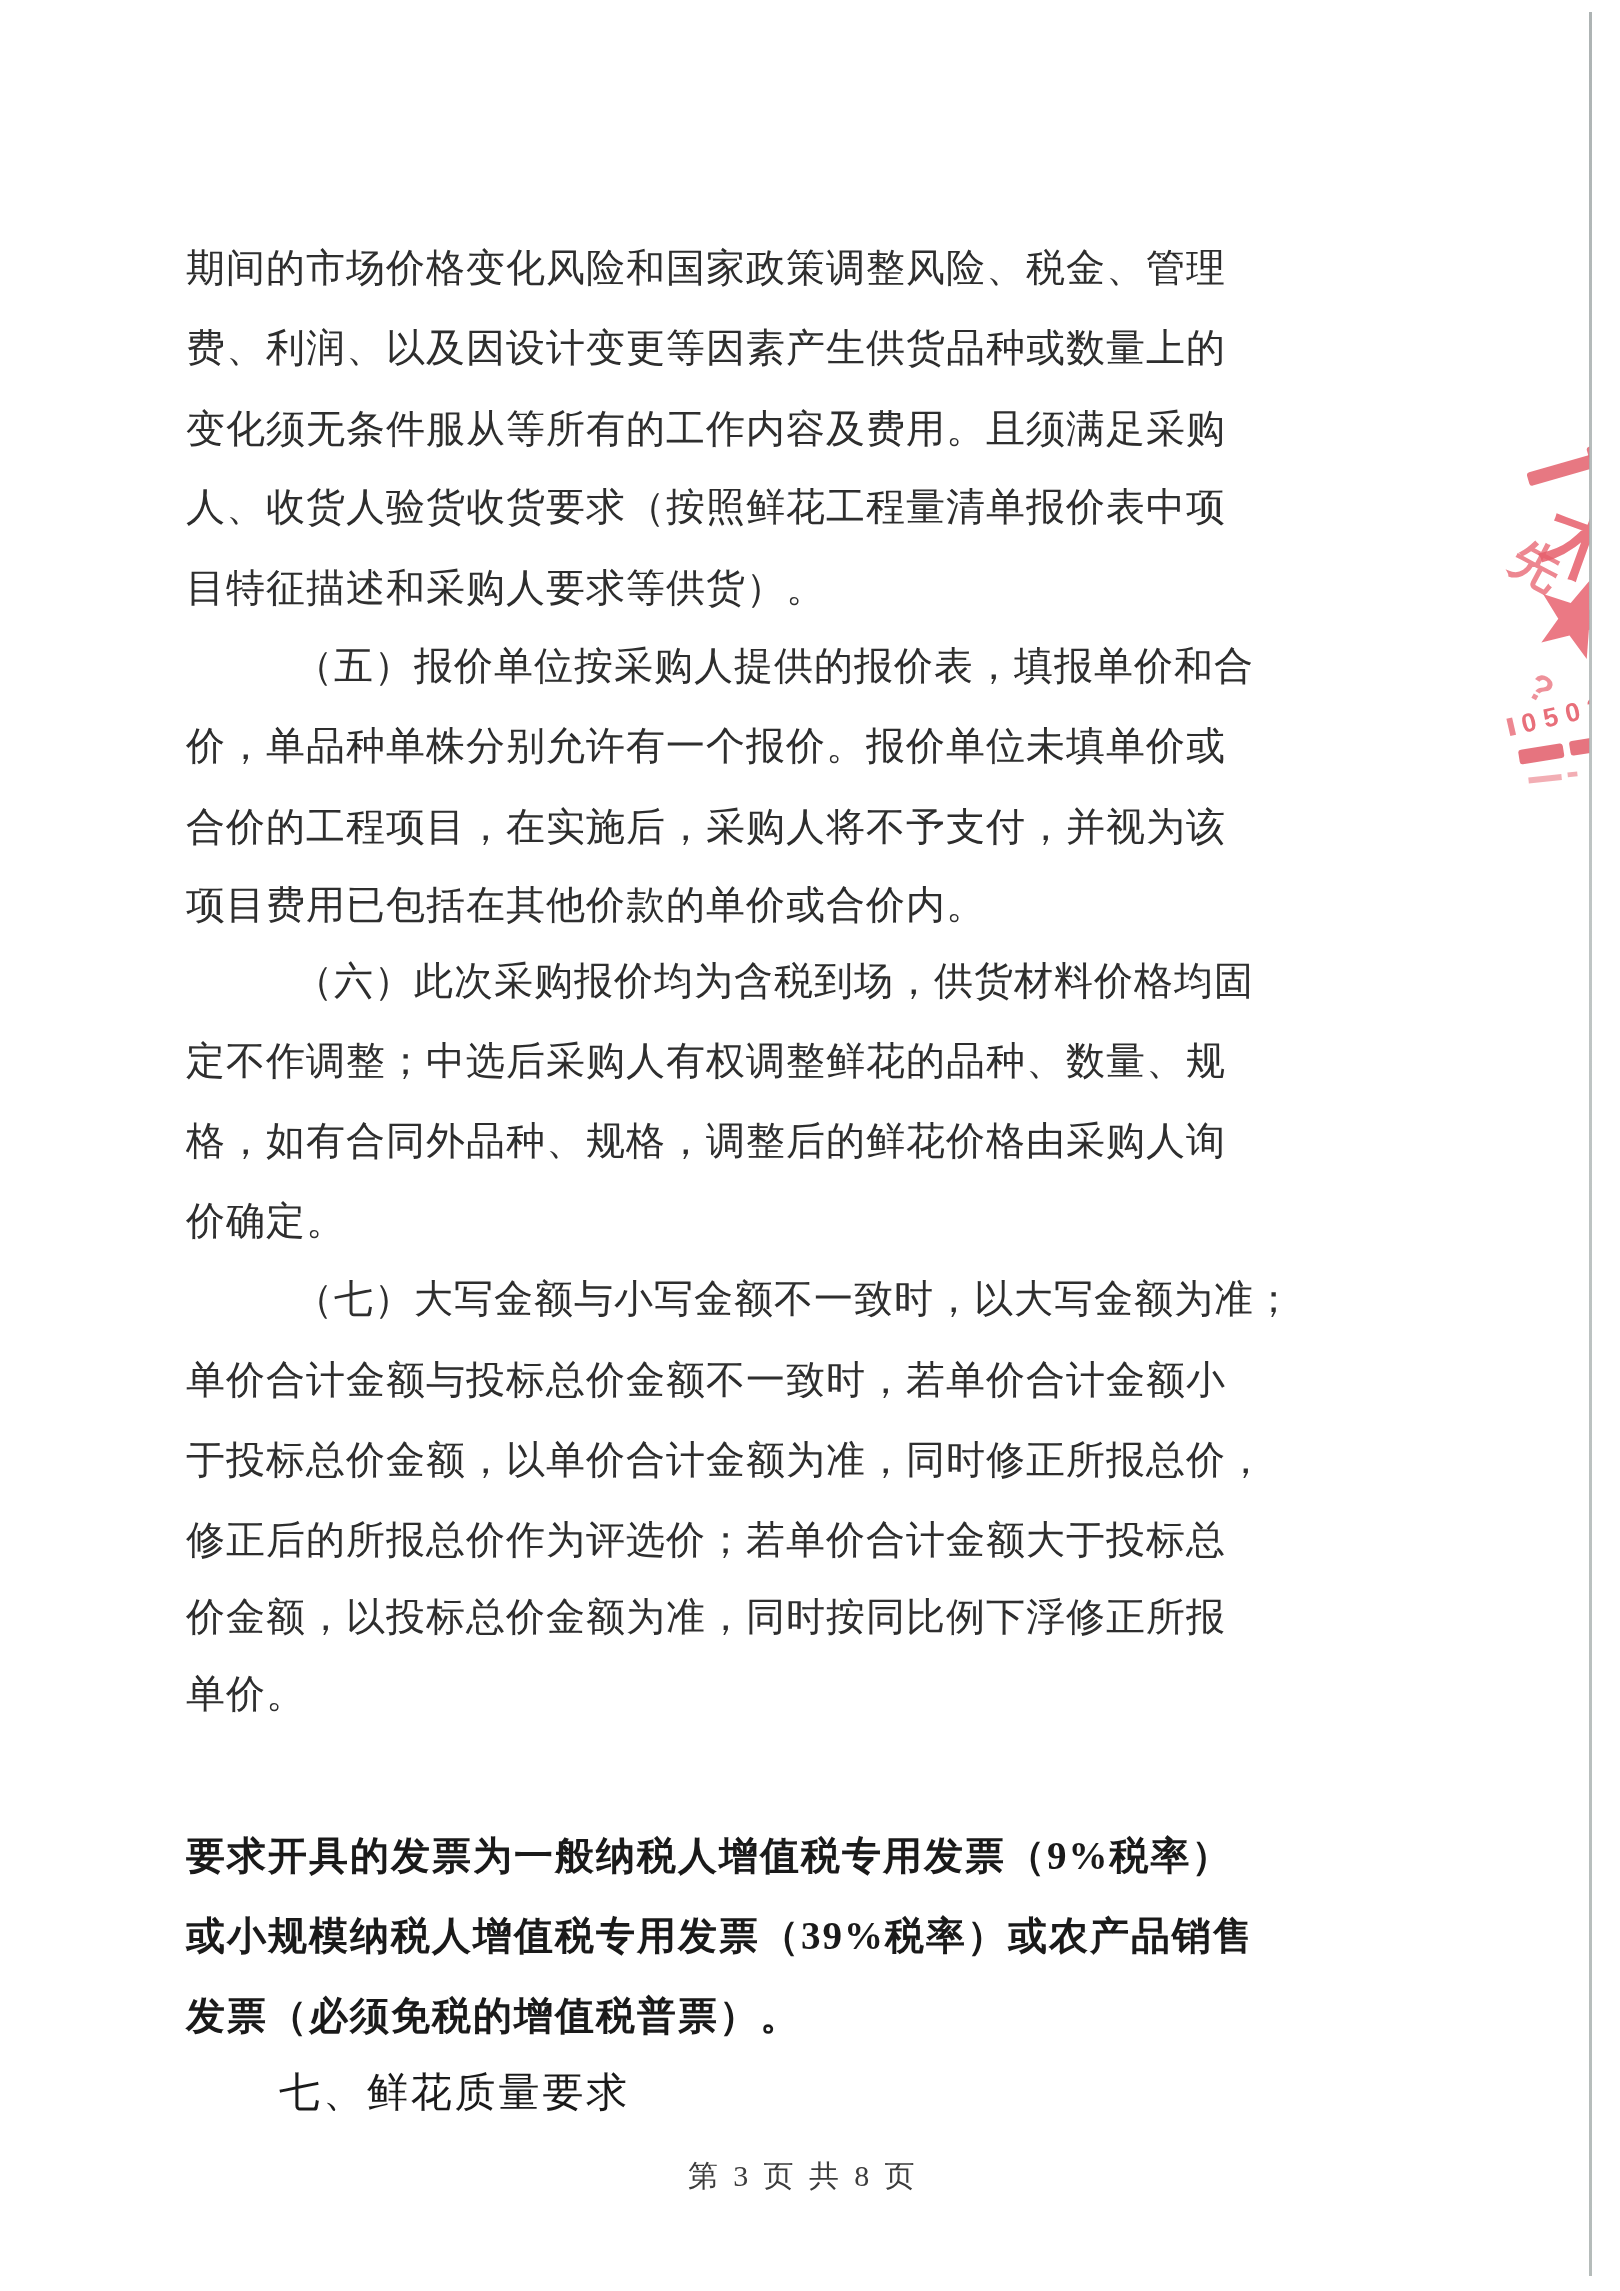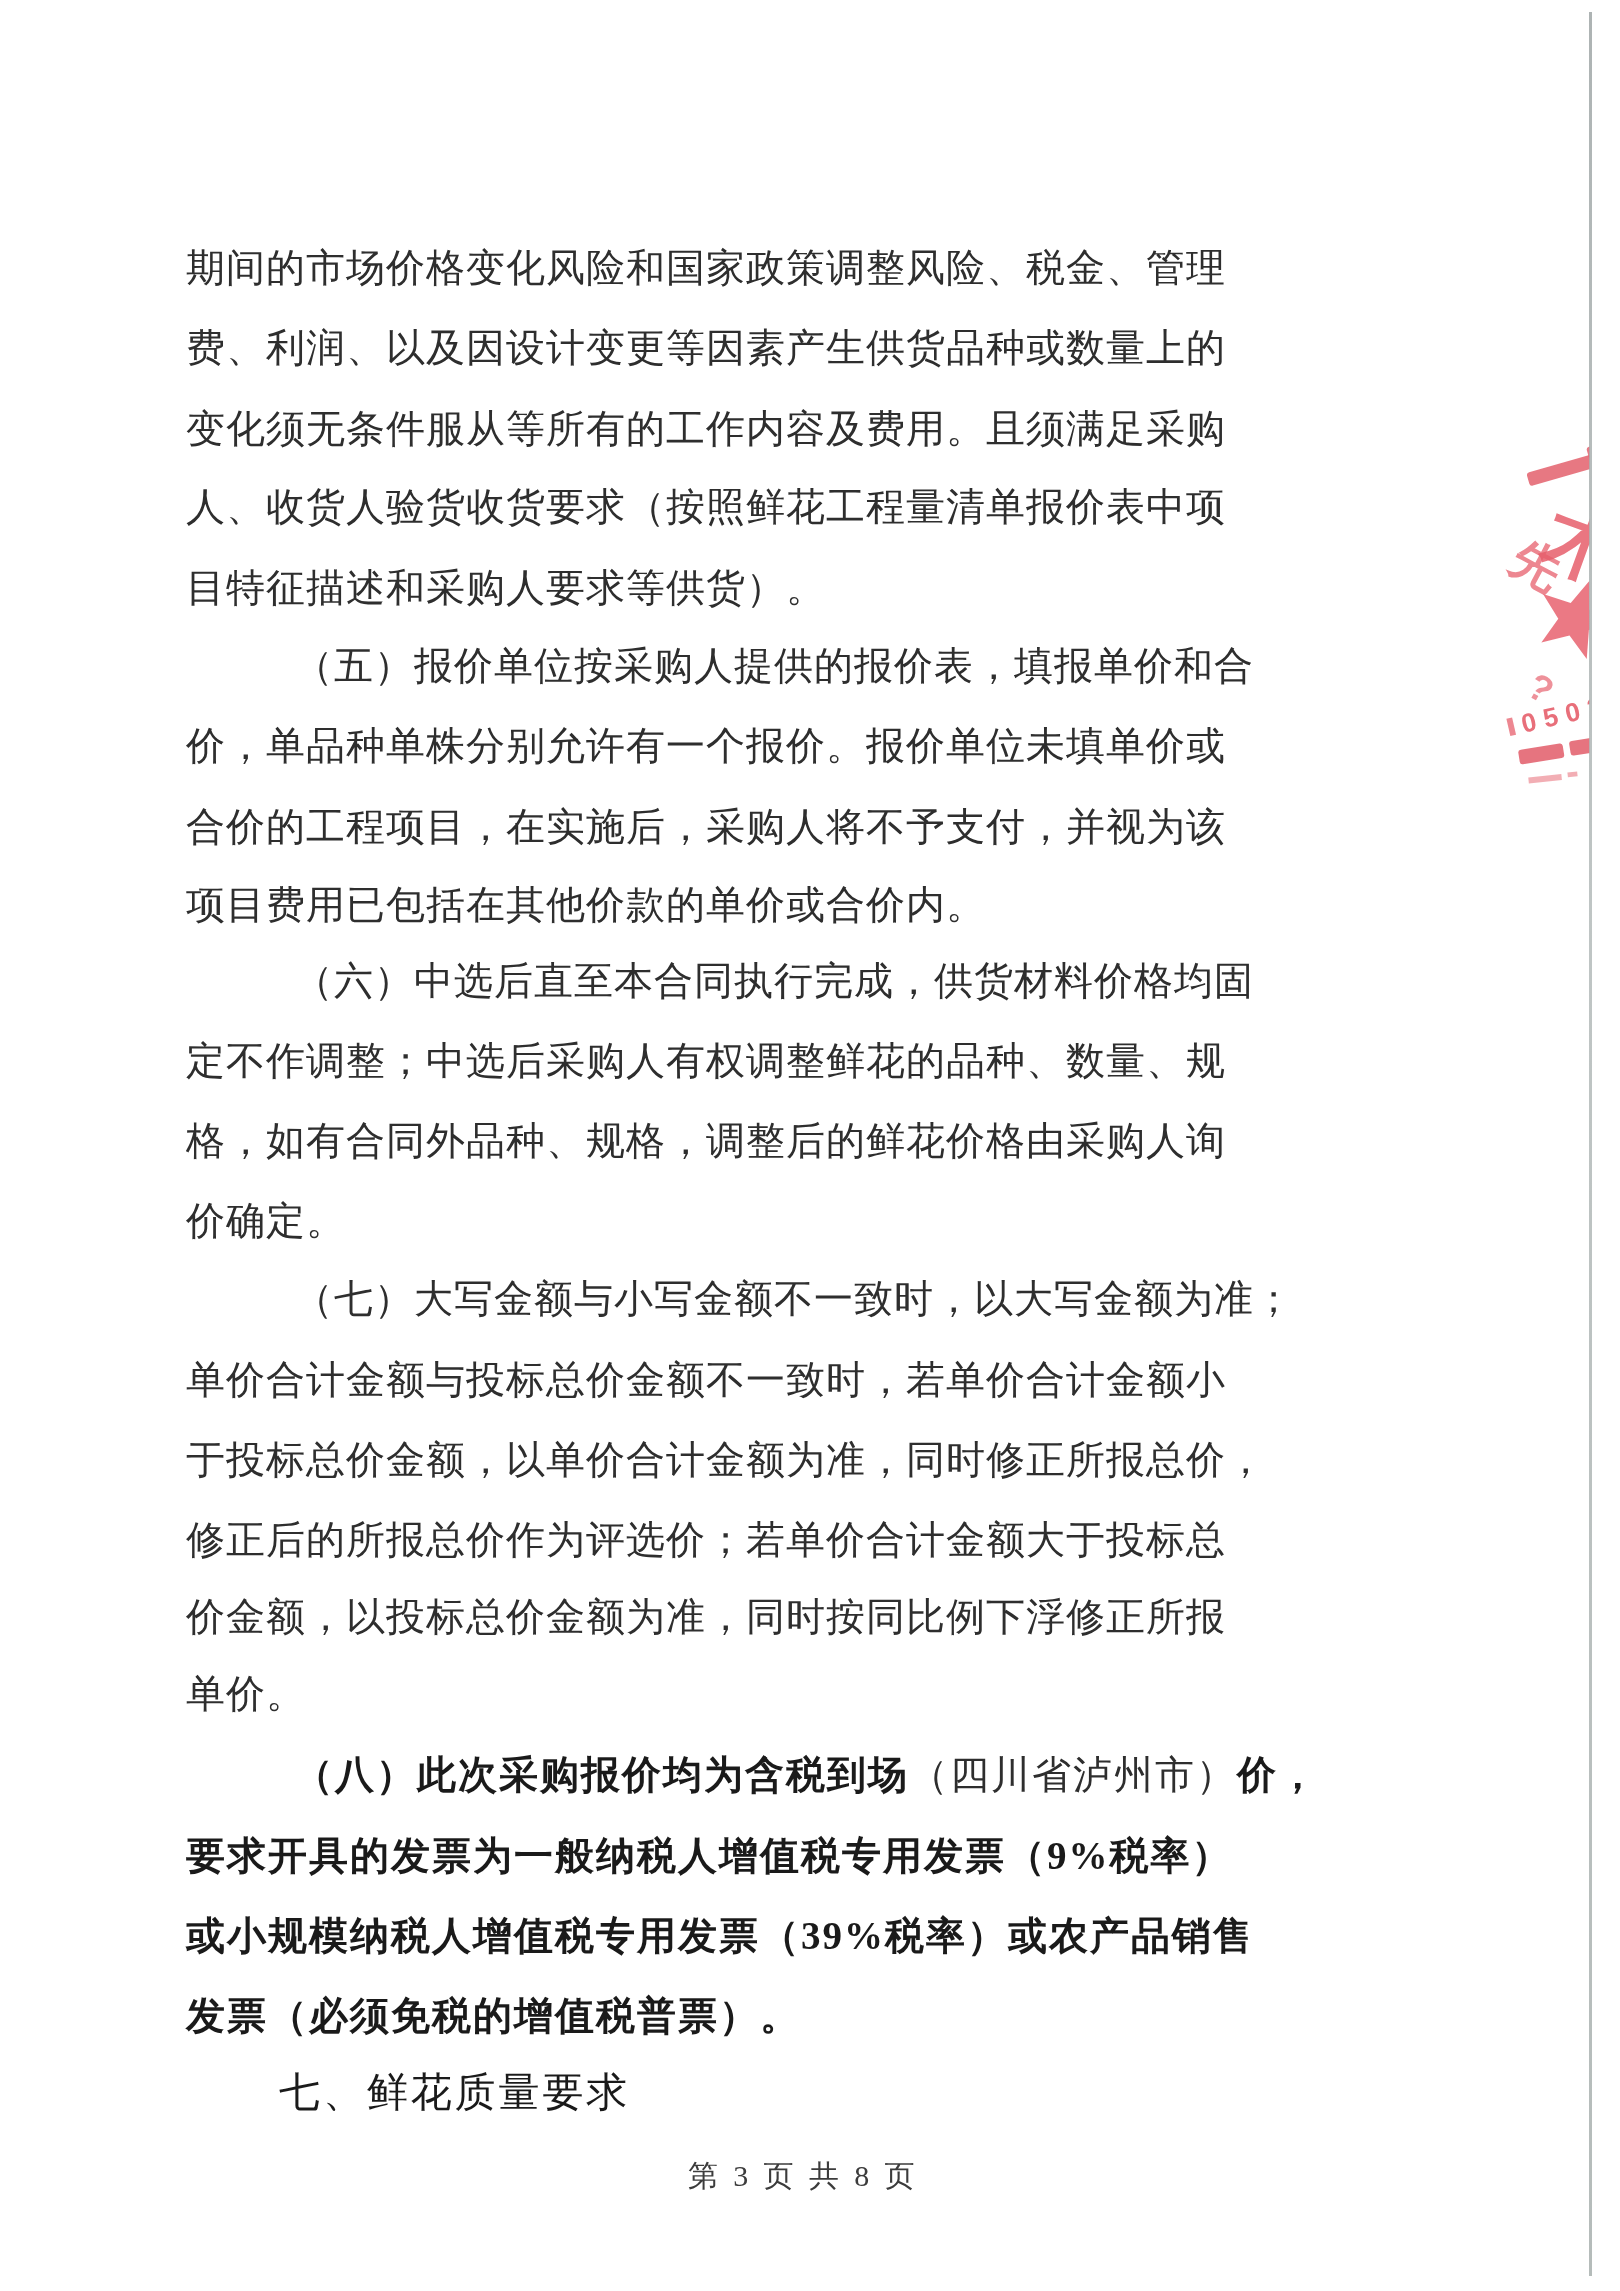--- a/index.html
+++ b/index.html
@@ -70,35 +70,32 @@
   <div class="line" style="top:325px">费、利润、以及因设计变更等因素产生供货品种或数量上的</div>
   <div class="line" style="top:406px">变化须无条件服从等所有的工作内容及费用。且须满足采购</div>
   <div class="line" style="top:484px">人、收货人验货收货要求（按照鲜花工程量清单报价表中项</div>
   <div class="line" style="top:565px">目特征描述和采购人要求等供货）。</div>
 
   <div class="line indent" style="top:643px">（五）报价单位按采购人提供的报价表，填报单价和合</div>
   <div class="line" style="top:723px">价，单品种单株分别允许有一个报价。报价单位未填单价或</div>
   <div class="line" style="top:804px">合价的工程项目，在实施后，采购人将不予支付，并视为该</div>
   <div class="line" style="top:882px">项目费用已包括在其他价款的单价或合价内。</div>
 
-  <div class="line indent" style="top:958px">（六）中选后直至本合同执行完成，供货材料价格均固</div>
+  <div class="line indent" style="top:958px">（六）此次采购报价均为含税到场，供货材料价格均固</div>
   <div class="line" style="top:1038px">定不作调整；中选后采购人有权调整鲜花的品种、数量、规</div>
   <div class="line" style="top:1118px">格，如有合同外品种、规格，调整后的鲜花价格由采购人询</div>
   <div class="line" style="top:1198px">价确定。</div>
 
   <div class="line indent" style="top:1276px">（七）大写金额与小写金额不一致时，以大写金额为准；</div>
   <div class="line" style="top:1357px">单价合计金额与投标总价金额不一致时，若单价合计金额小</div>
   <div class="line" style="top:1437px">于投标总价金额，以单价合计金额为准，同时修正所报总价，</div>
   <div class="line" style="top:1517px">修正后的所报总价作为评选价；若单价合计金额大于投标总</div>
   <div class="line" style="top:1594px">价金额，以投标总价金额为准，同时按同比例下浮修正所报</div>
   <div class="line" style="top:1671px">单价。</div>
 
-  <div class="line indent bold" style="top:1752px">
-    <span>（八）此次采购报价均为含税到场</span><span class="regular-weight">（四川省泸州市）</span><span>价，</span>
-  </div>
   <div class="line bold" style="top:1833px">要求开具的发票为一般纳税人增值税专用发票（9%税率）</div>
   <div class="line bold" style="top:1913px">或小规模纳税人增值税专用发票（39%税率）或农产品销售</div>
   <div class="line bold" style="top:1993px">发票（必须免税的增值税普票）。</div>
 
   <div class="line heading" style="top:2070px">七、鲜花质量要求</div>
 
   <div class="footer">第 3 页 共 8 页</div>
 
   <div class="stamp">
     <svg width="176" height="368" viewBox="0 0 180 375" xmlns="http://www.w3.org/2000/svg">

